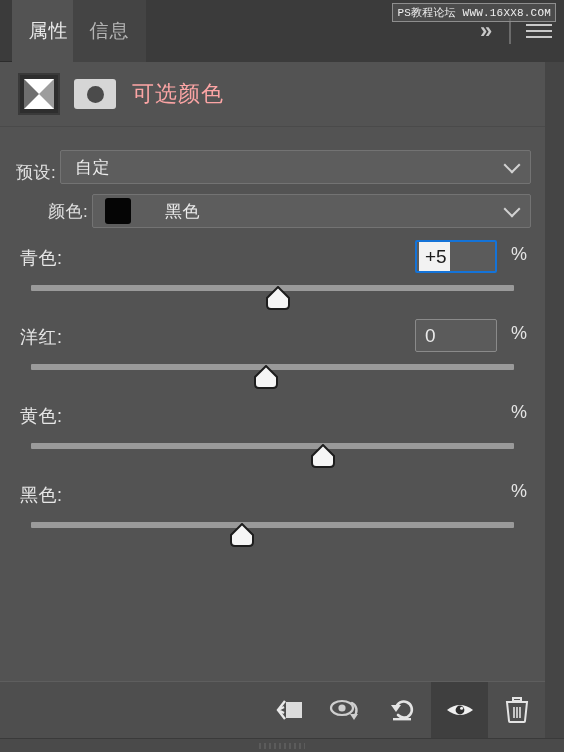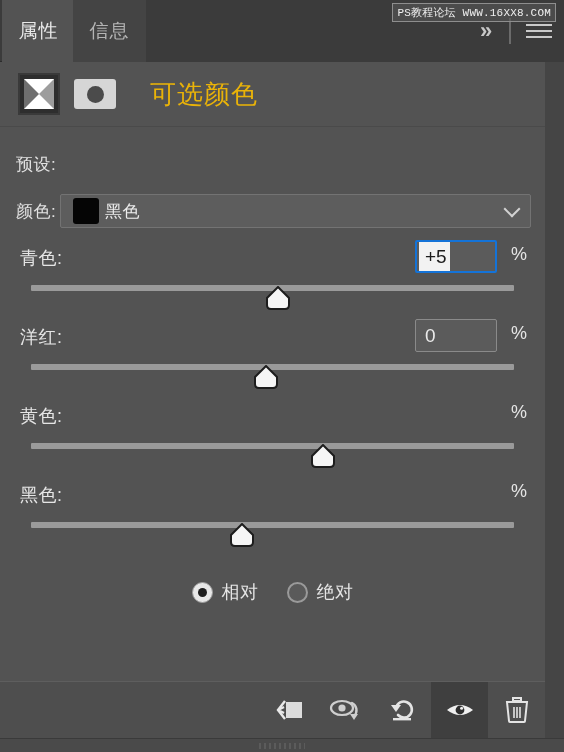--- a/index.html
+++ b/index.html
@@ -46,21 +46,21 @@
     position: absolute;
     top: 0; height: 62px;
     display: flex;
     align-items: center;
     justify-content: center;
     font-size: 19px;
     letter-spacing: 1px;
     cursor: pointer;
   }
   .tab-properties {
-    left: 2px; width: 73px;
+    left: 12px; width: 73px;
     background: #535353;
     color: #e9e9e9;
   }
   .tab-info {
     left: 73px; width: 73px;
     background: #444444;
     color: #b4b4b4;
     justify-content: center;
   }
   .tab-rest {
@@ -147,45 +147,45 @@
     display: flex;
     align-items: center;
     justify-content: center;
   }
   .thumb-mask span {
     width: 17px; height: 17px;
     border-radius: 50%;
     background: #4b4b4b;
   }
   .adj-title {
-    margin-left: 34px;
-    font-size: 26px;
-    color: #eab308;
+    margin-left: 16px;
+    font-size: 22px;
+    color: #fca5a5;
     letter-spacing: 1px;
   }
 
   
   .body {
     position: absolute;
     left: 0; top: 128px;
     width: 545px;
     height: 552px;
     background: #535353;
   }
 
   
   .row-select {
     position: relative;
     height: 40px;
     margin: 0 14px 0 0;
     display: flex;
     align-items: center;
   }
-  .row-select.preset { margin-top: 16px; }
-  .row-select.color  { margin-top: 7px; }
+  .row-select.preset { margin-top: 16px; align-items: flex-end; }
+  .row-select.color  { margin-top: 7px; padding-left: 32px; }
 
   .sel-label {
     width: 60px;
     padding-left: 16px;
     font-size: 17px;
     color: #e2e2e2;
     letter-spacing: 0.5px;
   }
   .select {
     position: relative;
@@ -204,21 +204,21 @@
     color: #ededed;
     letter-spacing: 0.5px;
   }
   .swatch {
     width: 26px; height: 26px;
     margin-left: 12px;
     background: #050505;
     border-radius: 3px;
     flex: none;
   }
-  .swatch + .select-text { padding-left: 6px; }
+  .swatch + .select-text { padding-left: 6px; margin-left: 28px; }
   .chev {
     position: absolute;
     right: 12px; top: 50%;
     width: 12px; height: 12px;
     margin-top: -8px;
     border-right: 2px solid #d2d2d2;
     border-bottom: 2px solid #d2d2d2;
     transform: rotate(45deg);
   }
 
@@ -406,20 +406,24 @@
       <span></span>
     </div>
 
     <div class="adj-title">可选颜色</div>
   </div>
 
   <div class="body">
 
     <div class="row-select preset">
       <div class="sel-label">预设:</div>
+      <div class="select">
+        <div class="select-text">自定</div>
+        <div class="chev"></div>
+      </div>
     </div>
 
     <div class="row-select color">
       <div class="sel-label">颜色:</div>
       <div class="select">
         <div class="swatch" style="background: rgb(5, 5, 5);"></div>
         <div class="select-text">黑色</div>
         <div class="chev"></div>
       </div>
     </div>
@@ -467,34 +471,20 @@
       <div class="sl-label">黑色:</div>
       <div class="sl-pct">%</div>
       <div class="track"></div>
       <div class="thumb" style="left:242px">
         <svg width="26" height="24" viewBox="0 0 26 24" aria-hidden="true">
           <path d="M13 1 L24 12 L24 19 Q24 23 20 23 L6 23 Q2 23 2 19 L2 12 Z" fill="#f6f6f6" stroke="#1d1d1d" stroke-width="2"></path>
         </svg>
       </div>
     </div>
 
-    <div class="radios">
-      <div class="radio-item">
-        <div class="radio">
-          <i></i>
-        </div>
-        <div class="radio-label">相对</div>
-      </div>
-      <div class="radio-item">
-        <div class="radio off">
-          
-        </div>
-        <div class="radio-label">绝对</div>
-      </div>
-    </div>
 
   </div>
 
   <div class="footer">
 
     <div class="fbtn">
       <svg width="30" height="26" viewBox="0 0 30 26" aria-hidden="true">
         <rect x="12" y="5" width="16" height="16" fill="#dcdcdc"></rect>
         <path d="M11 4 L4 13 L11 22" fill="none" stroke="#e8e8e8" stroke-width="2.4"></path>
         <path d="M4 13 L10 10 M4 13 L10 16" fill="none" stroke="#e8e8e8" stroke-width="2.4"></path>

